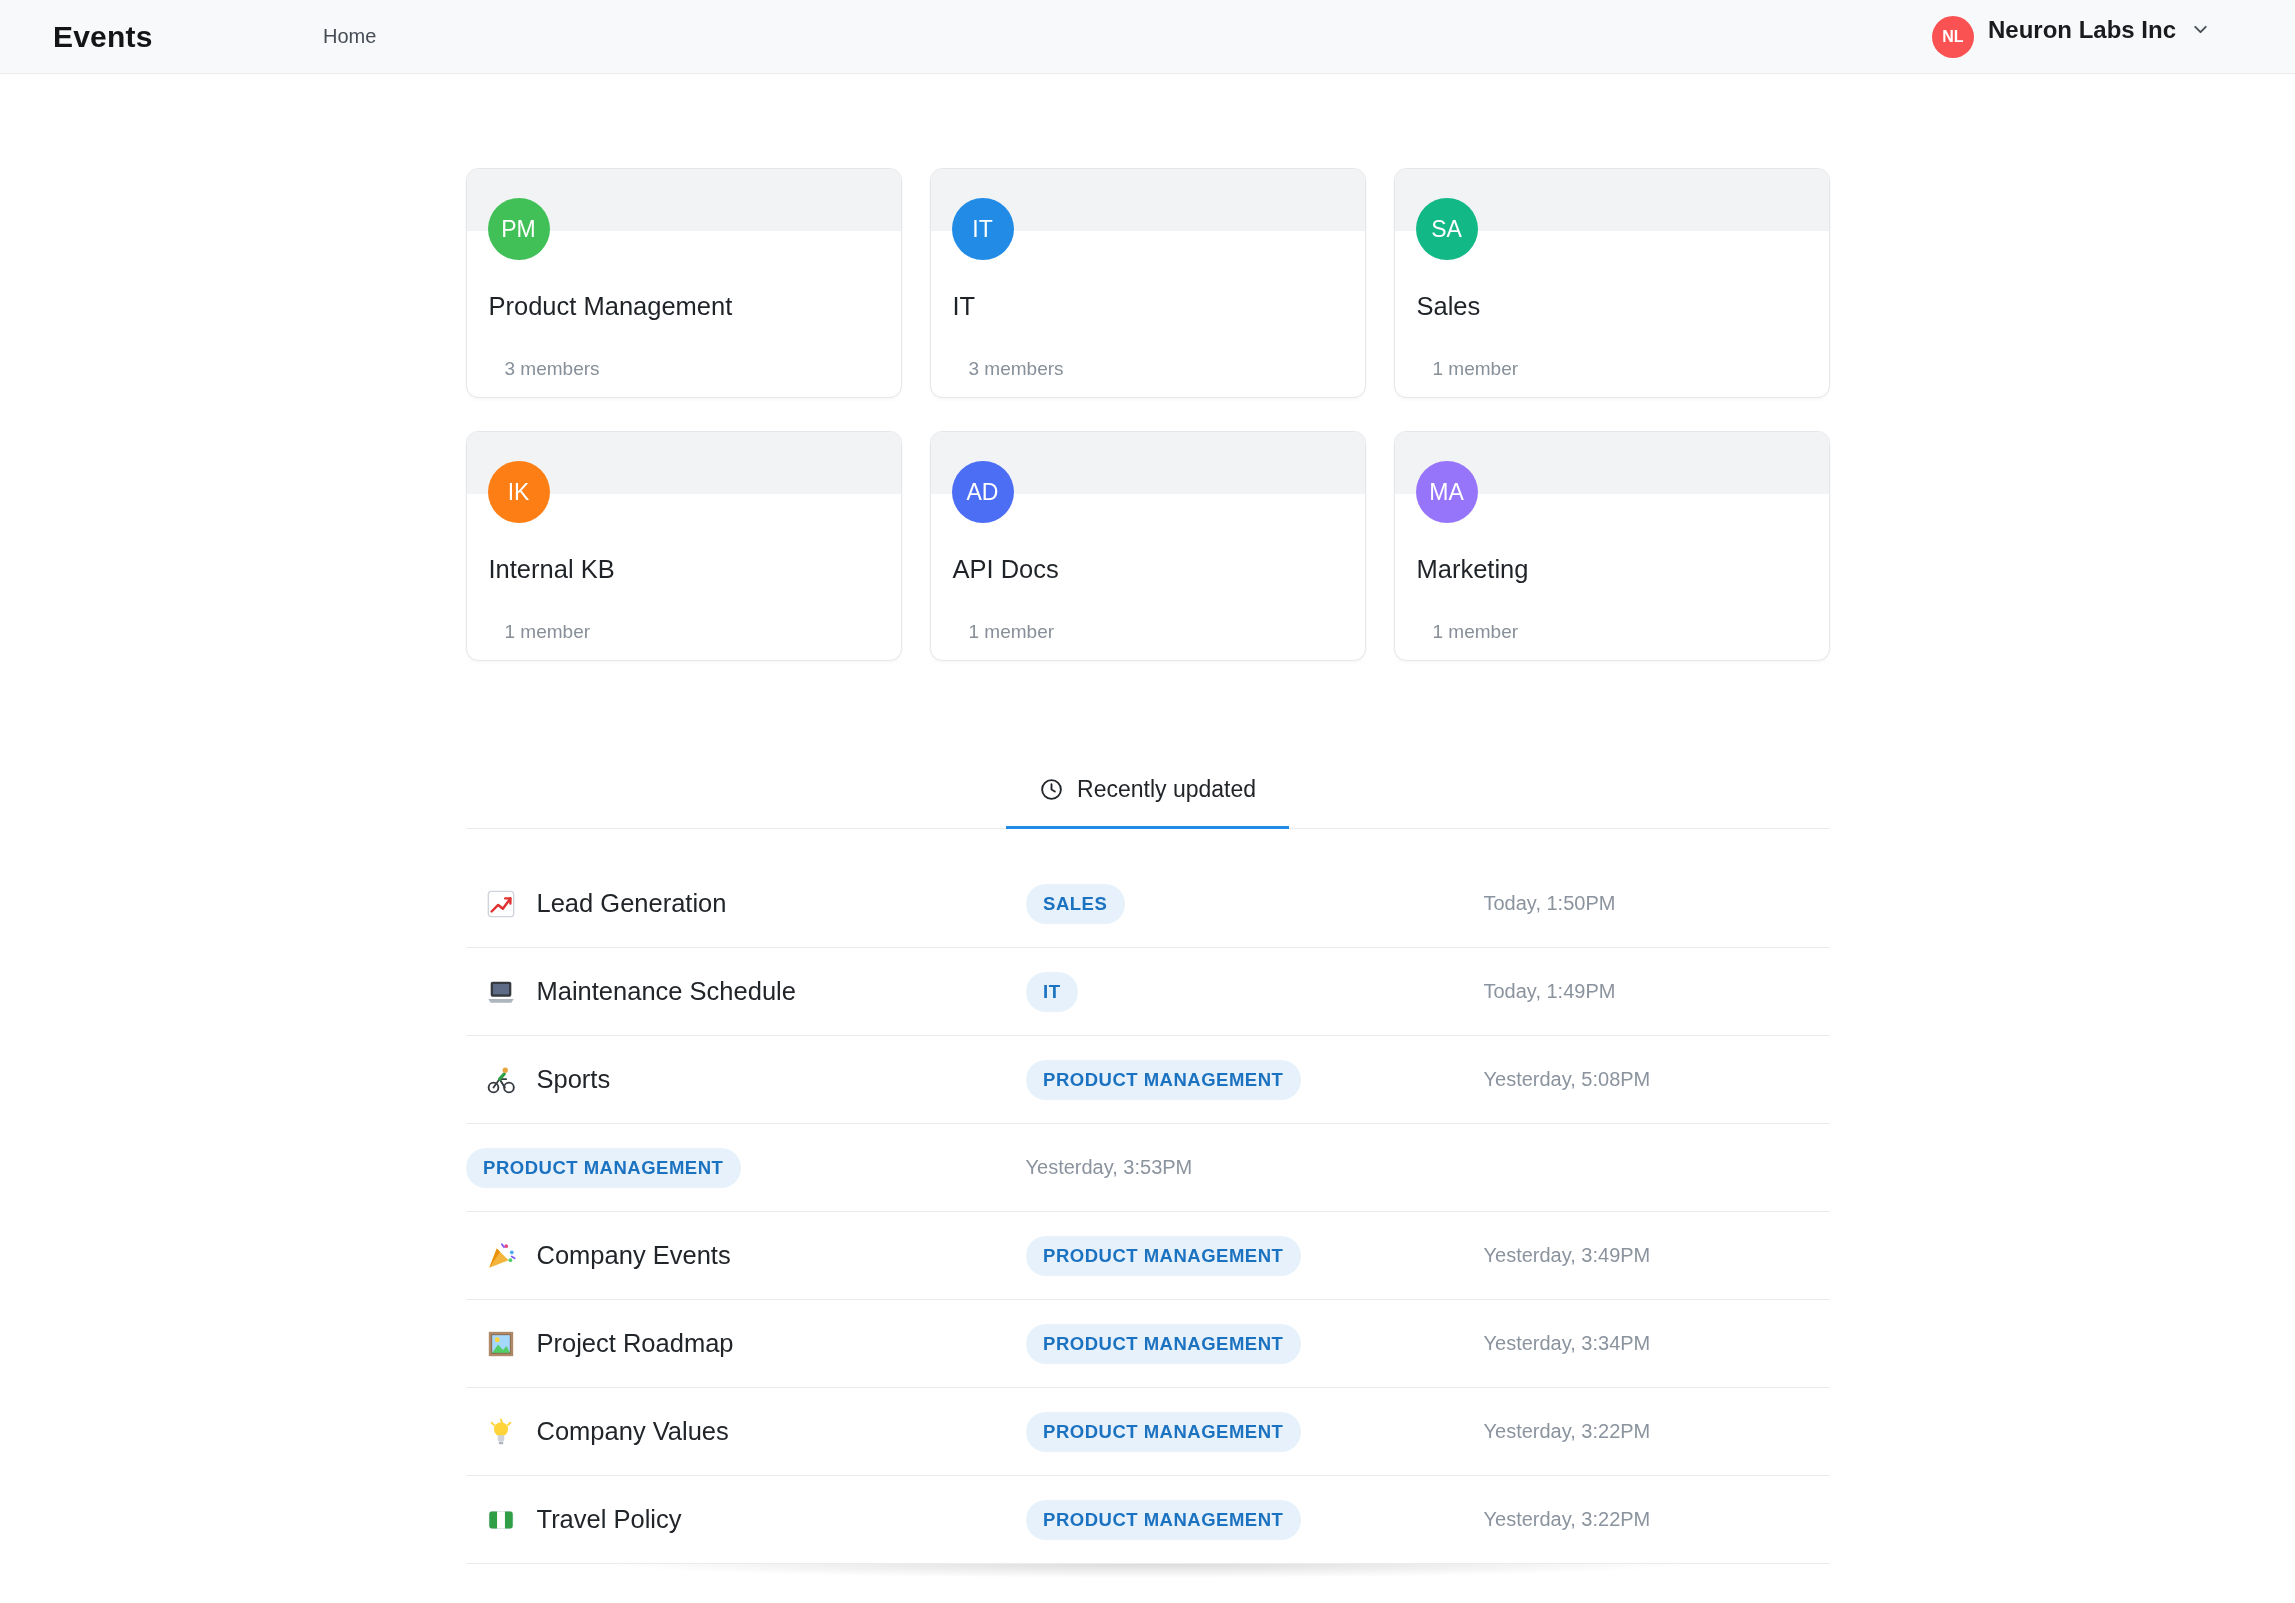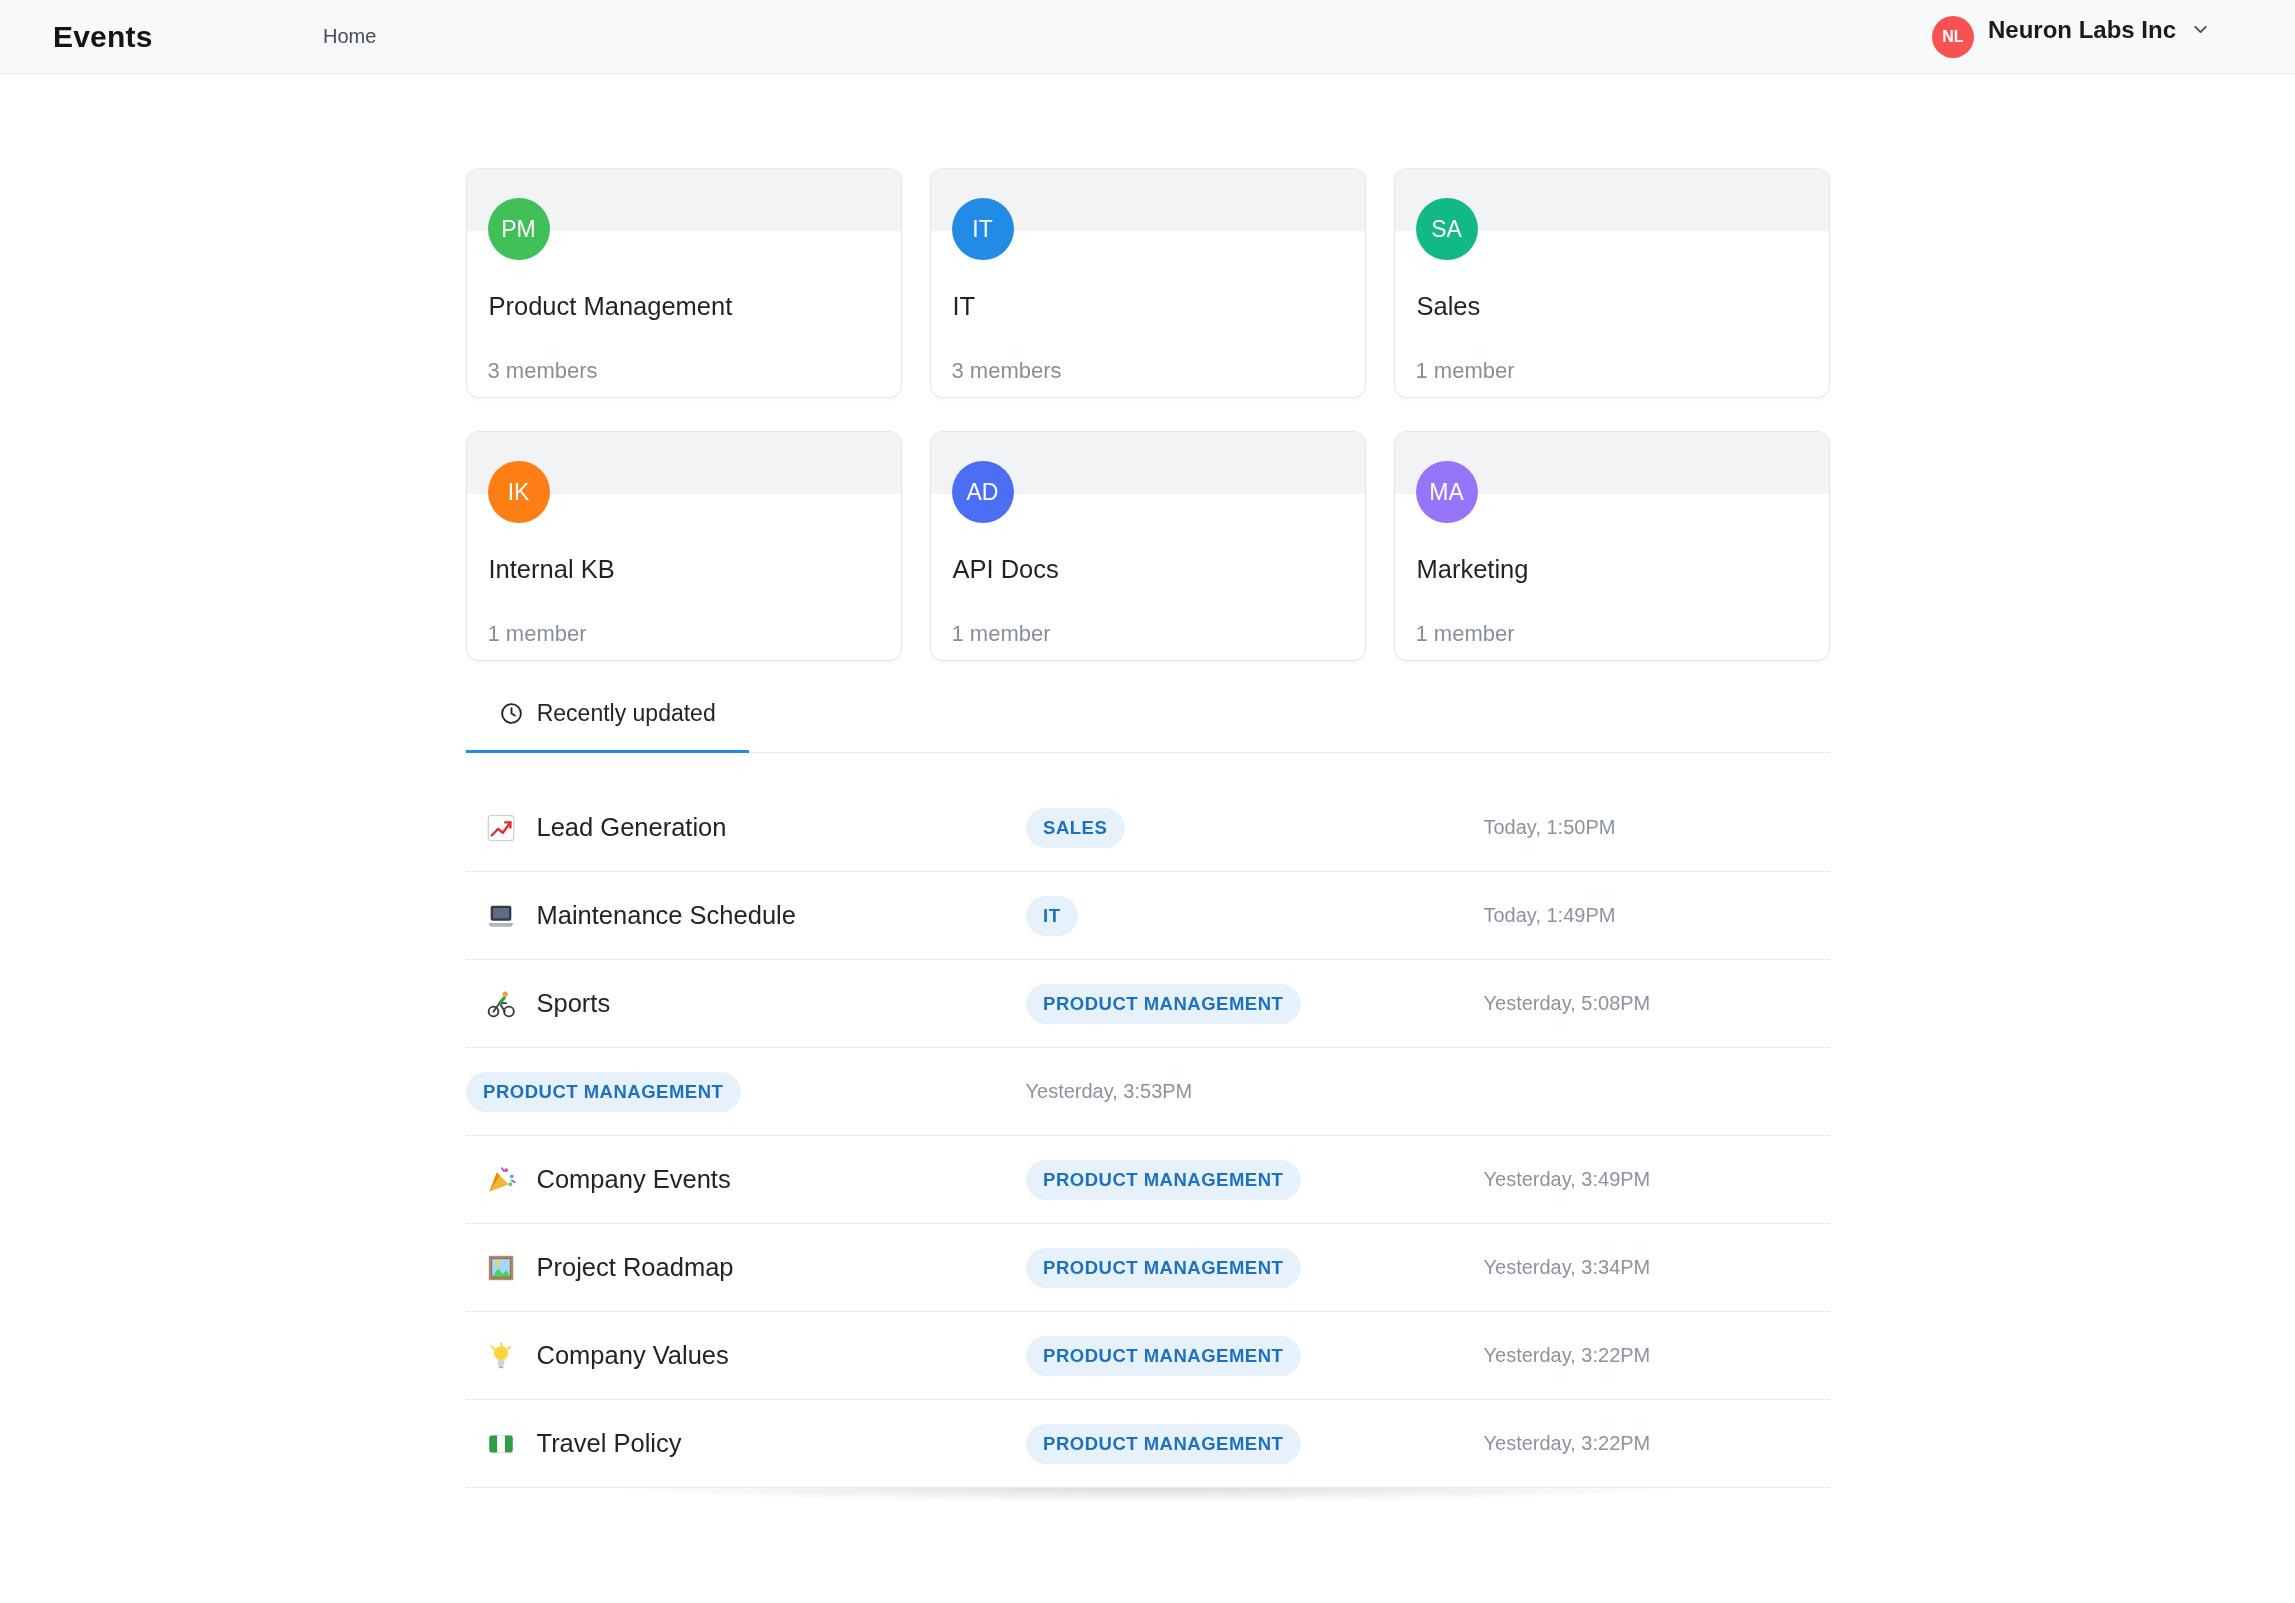--- a/index.html
+++ b/index.html
@@ -99,30 +99,31 @@
   }
   .space-name {
     position: absolute;
     left: 22px; top: 123px;
     font-size: 25.5px;
     font-weight: 500;
     color: #1f2328;
   }
   .space-members {
     position: absolute;
-    left: 21px; top: 189px;
-    font-size: 22px;
+    left: 38px; top: 189px;
+    font-size: 19px;
     color: #878f99;
   }
 
   
   .tabs-row {
-    margin-top: 34px;
+    margin-top: 110px;
     border-bottom: 0.9px solid #e9ecef;
     display: flex;
+    justify-content: center;
   }
   .tab {
     display: flex;
     align-items: center;
     gap: 13.2px;
     padding: 5.3px 33px 23px 33px;
     border-bottom: 3.5px solid #228be6;
     margin-bottom: -0.9px;
     cursor: pointer;
   }

